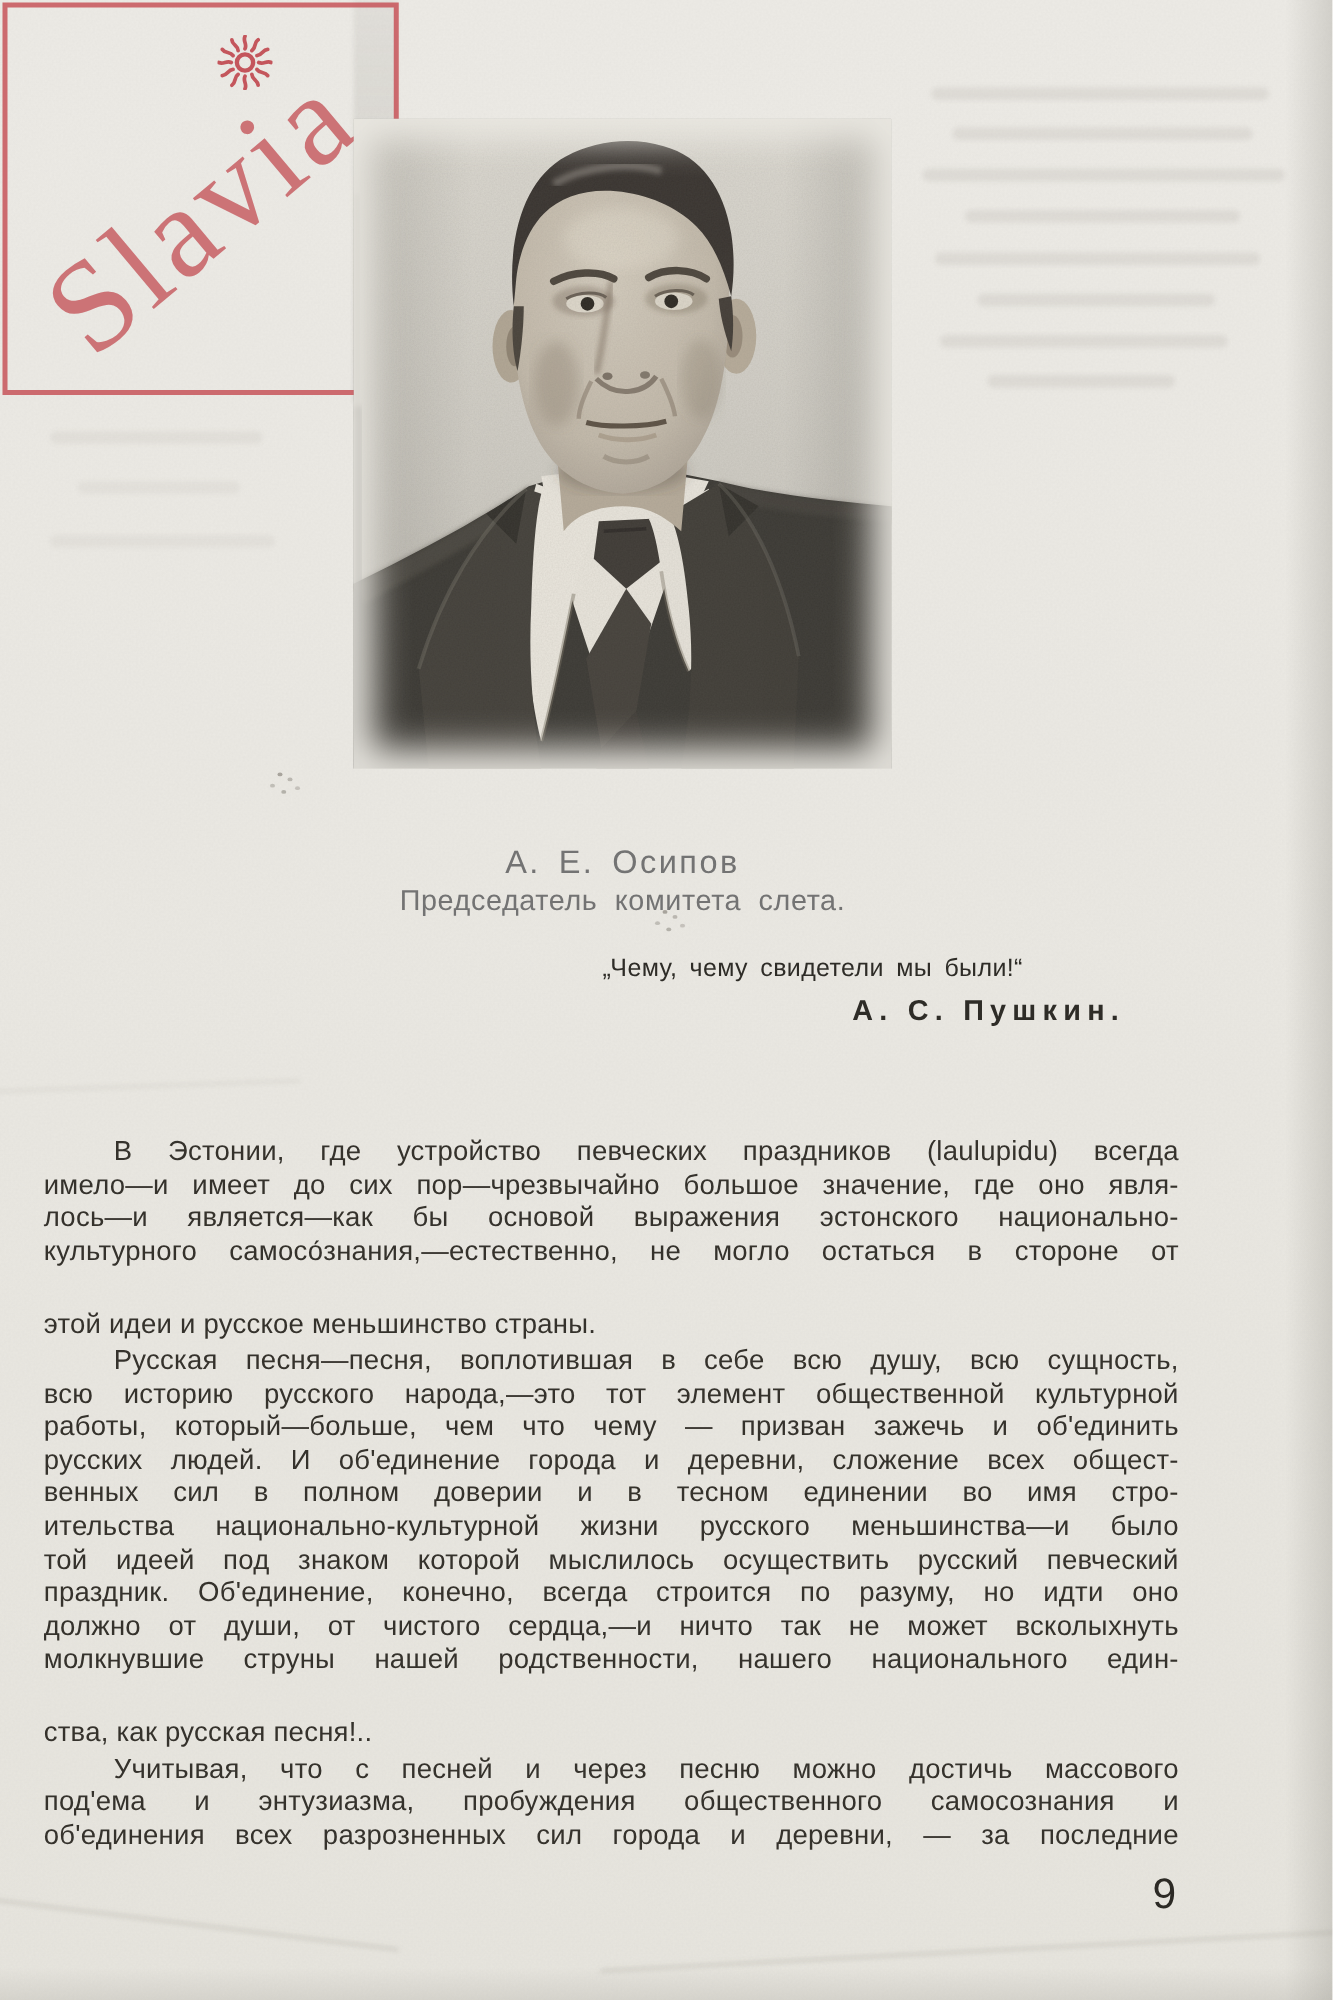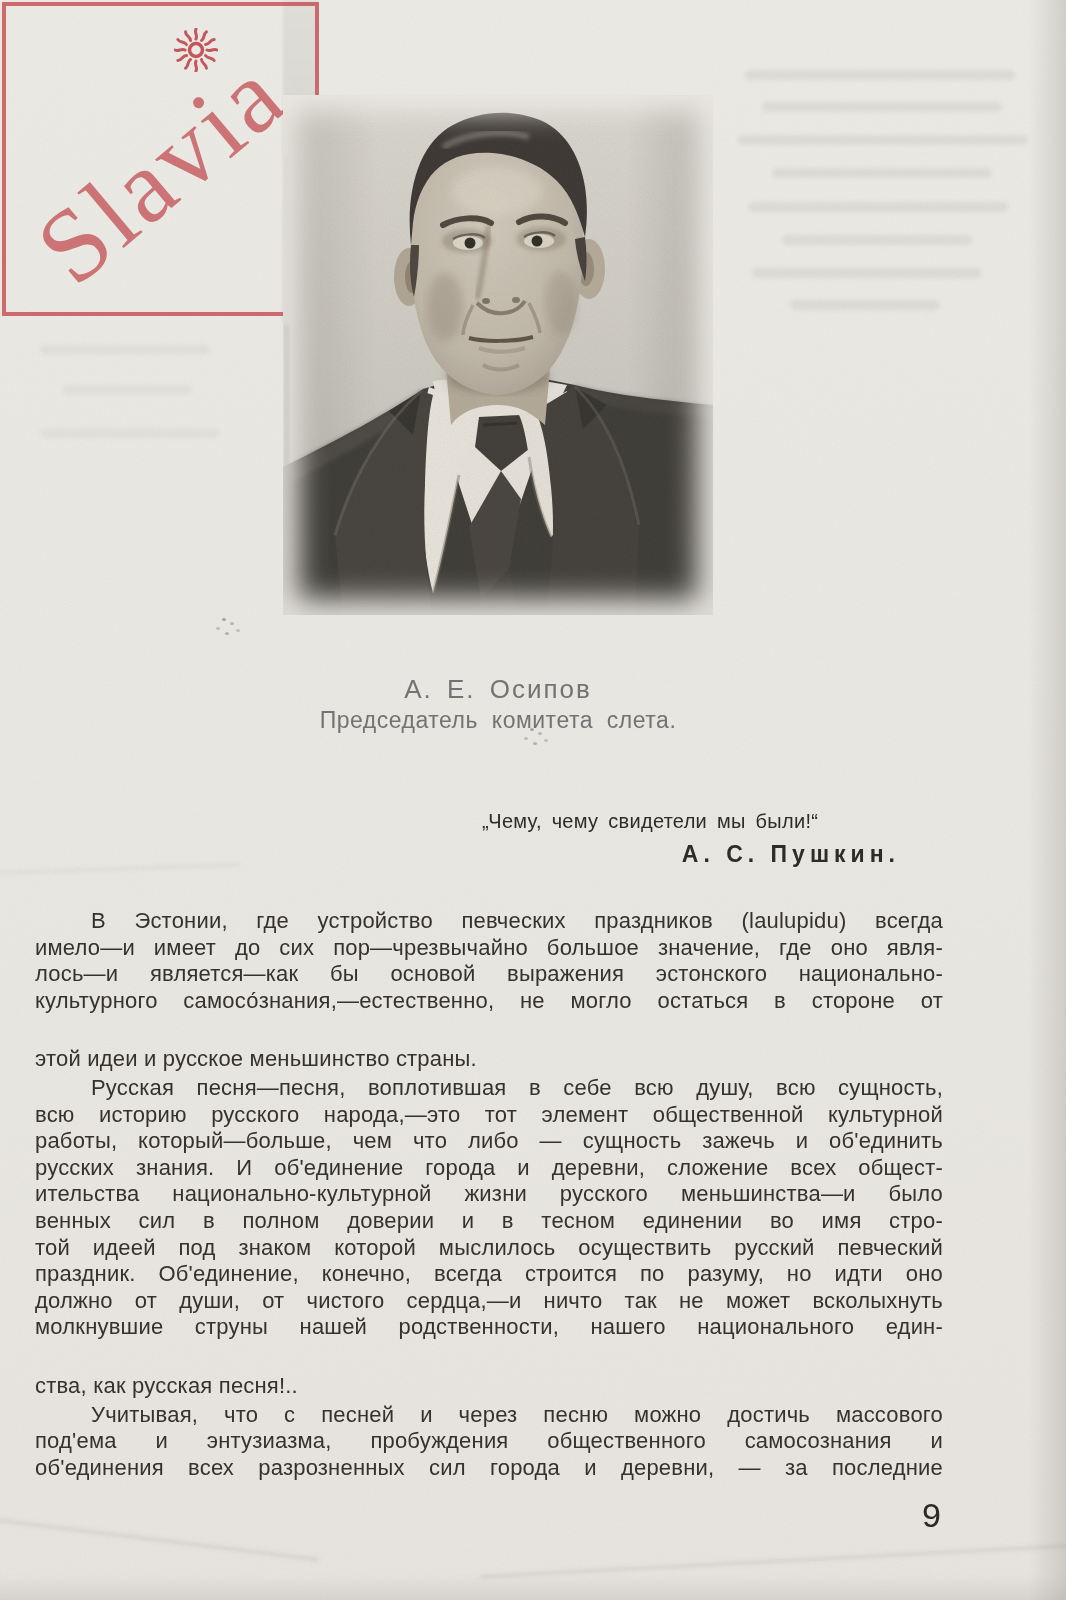--- a/index.html
+++ b/index.html
@@ -35,21 +35,21 @@
   .sun{position:absolute;left:168px;top:22px;}
   
   .photo{left:283px;top:95px;width:430px;height:520px;background:#d4d1c9;}
   .photo-fade{position:absolute;left:0;top:0;right:0;bottom:0;
     box-shadow:inset 0 0 28px 16px rgba(235,233,227,0.95);pointer-events:none;}
   
   .caption{left:283px;top:674px;width:430px;text-align:center;color:#737373;}
   .caption-name{font-size:26px;letter-spacing:2px;word-spacing:5px;}
   .caption-title{margin-top:2px;font-size:23px;letter-spacing:0.5px;word-spacing:7px;}
   
-  .epigraph{left:482px;top:810px;width:424px;color:#2e2c27;}
+  .epigraph{left:482px;top:764px;width:424px;color:#2e2c27;}
   .epi-quote{font-size:20px;letter-spacing:0.3px;word-spacing:4px;}
   .epi-attrib{margin-top:8px;text-align:right;padding-right:6px;
     font-size:23px;letter-spacing:5px;font-weight:bold;}
   
   .body-text{left:35px;top:908px;width:908px;font-size:22px;line-height:26.6px;
     color:#35322c;letter-spacing:0.2px;}
   .para{margin:0 0 2px 0;}
   .line{text-align:justify;text-align-last:justify;}
   .line.first{text-indent:56px;}
   .line.plast{text-align-last:left;margin-top:32px;}
@@ -223,24 +223,24 @@
   <div class="para">
     <div class="line first">В Эстонии, где устройство певческих праздников (laulupidu) всегда</div>
     <div class="line">имело—и имеет до сих пор—чрезвычайно большое значение, где оно явля-</div>
     <div class="line">лось—и является—как бы основой выражения эстонского национально-</div>
     <div class="line">культурного самосо́знания,—естественно, не могло остаться в стороне от</div>
     <div class="line plast">этой идеи и русское меньшинство страны.</div>
   </div>
   <div class="para">
     <div class="line first">Русская песня—песня, воплотившая в себе всю душу, всю сущность,</div>
     <div class="line">всю историю русского народа,—это тот элемент общественной культурной</div>
-    <div class="line">работы, который—больше, чем что либо — сущность зажечь и об'единить</div>
-    <div class="line">русских знания. И об'единение города и деревни, сложение всех общест-</div>
+    <div class="line">работы, который—больше, чем что чему — призван зажечь и об'единить</div>
+    <div class="line">русских людей. И об'единение города и деревни, сложение всех общест-</div>
+    <div class="line">венных сил в полном доверии и в тесном единении во имя стро-</div>
     <div class="line">ительства национально-культурной жизни русского меньшинства—и было</div>
-    <div class="line">венных сил в полном доверии и в тесном единении во имя стро-</div>
     <div class="line">той идеей под знаком которой мыслилось осуществить русский певческий</div>
     <div class="line">праздник. Об'единение, конечно, всегда строится по разуму, но идти оно</div>
     <div class="line">должно от души, от чистого сердца,—и ничто так не может всколыхнуть</div>
     <div class="line">молкнувшие струны нашей родственности, нашего национального един-</div>
     <div class="line plast">ства, как русская песня!..</div>
   </div>
   <div class="para">
     <div class="line first">Учитывая, что с песней и через песню можно достичь массового</div>
     <div class="line">под'ема и энтузиазма, пробуждения общественного самосознания и</div>
     <div class="line">об'единения всех разрозненных сил города и деревни, — за последние</div>

